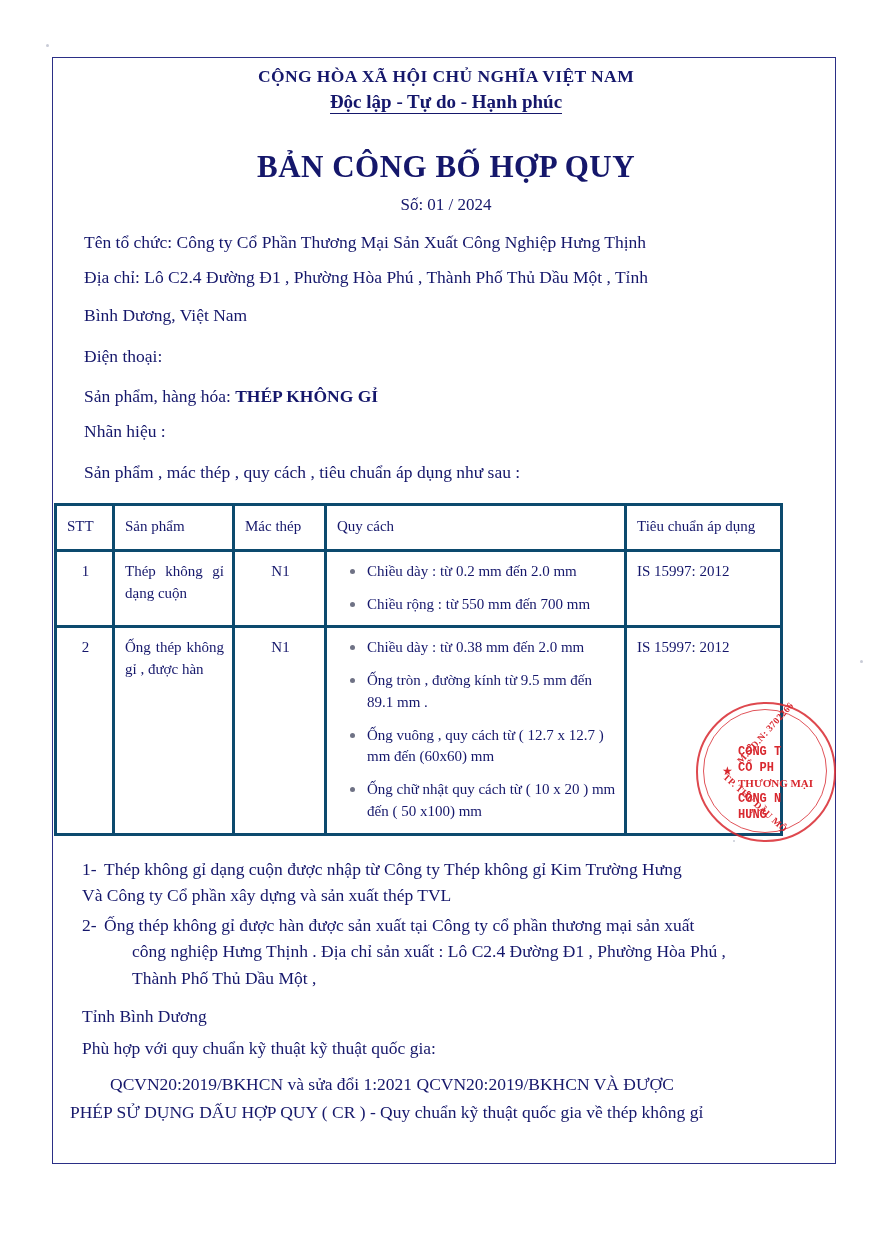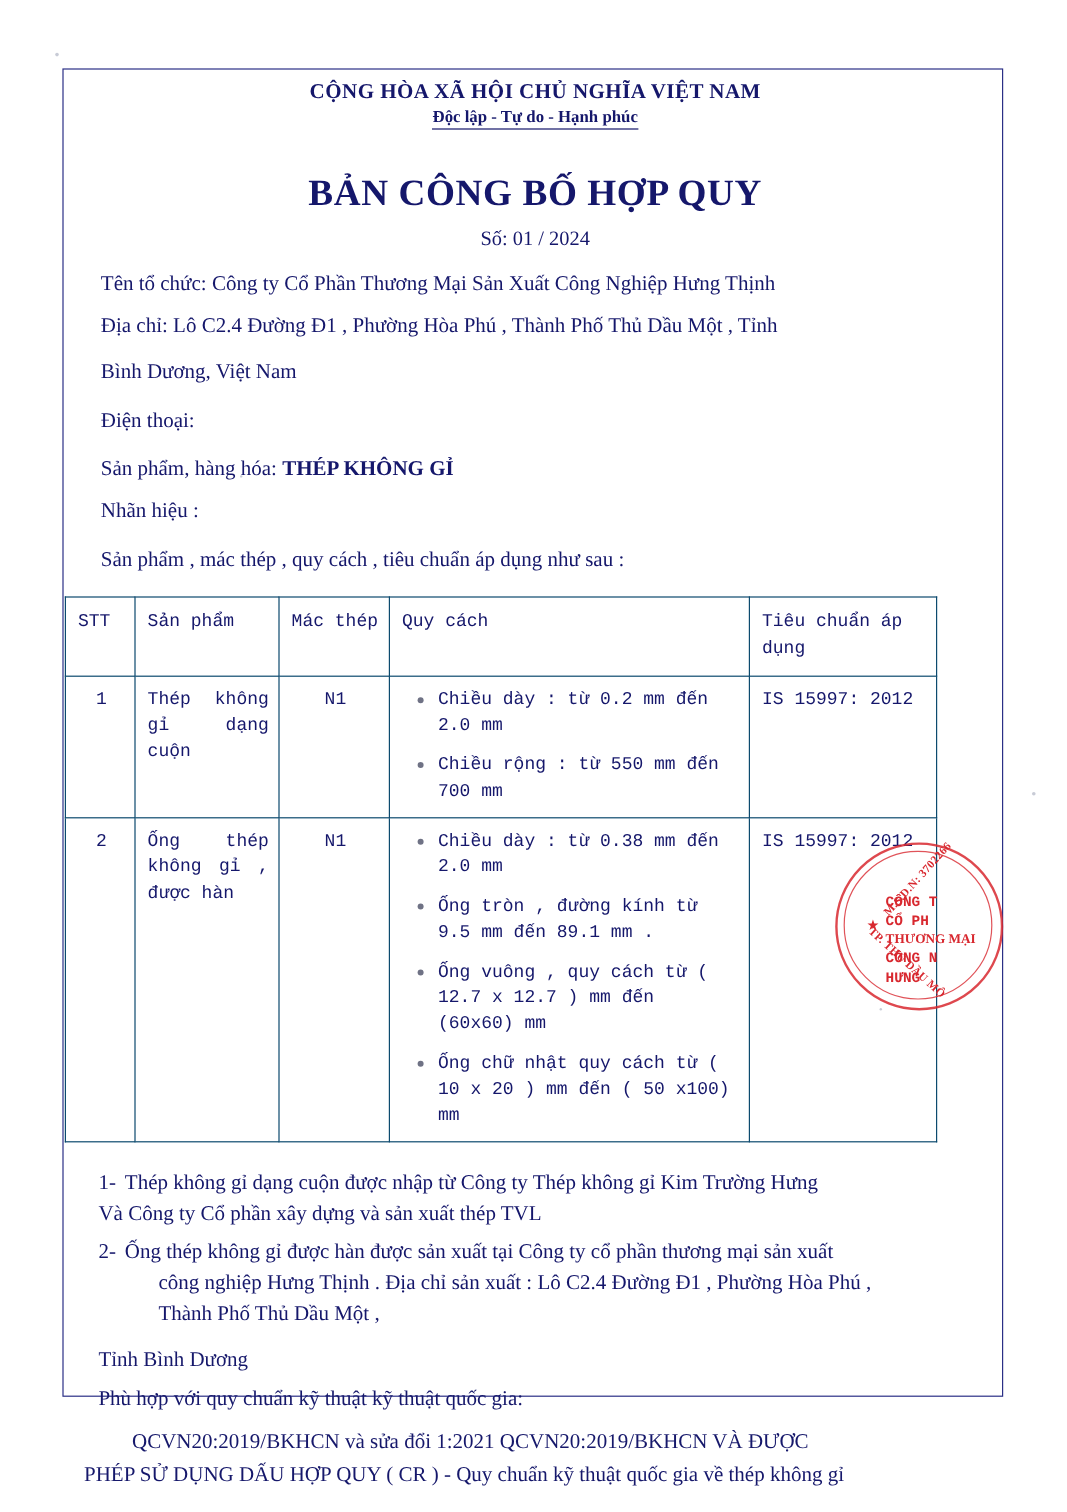--- a/index.html
+++ b/index.html
@@ -40,21 +40,21 @@
   .natl-title {
     text-align: center;
     font-weight: bold;
     font-size: 17.5px;
     letter-spacing: 0.4px;
     color: #15176b;
   }
   .natl-sub {
     text-align: center;
     font-weight: bold;
-    font-size: 14px;
+    font-size: 19px;
     margin-top: 4px;
     color: #15176b;
   }
   .natl-sub span {
     border-bottom: 1.2px solid #15176b;
     padding-bottom: 1px;
   }
   .main-title {
     text-align: center;
     font-weight: bold;
@@ -86,27 +86,26 @@
 
   
   table.spec {
     border-collapse: collapse;
     width: 726px;
     margin-top: 18px;
     margin-left: -16px;
     table-layout: fixed;
   }
   table.spec th, table.spec td {
-    border: 1px solid #0c4a6e;
+    border: 3px solid #0c4a6e;
     vertical-align: top;
     padding: 9px 8px 10px 10px;
     font-size: 15px;
     color: #15176b;
     line-height: 1.45;
-    font-family: Liberation Mono, monospace;
   }
   table.spec th {
     font-weight: normal;
     text-align: left;
     padding-top: 10px;
     padding-bottom: 11px;
   }
   col.c-stt { width: 58px; }
   col.c-prod { width: 120px; }
   col.c-mac { width: 92px; }

